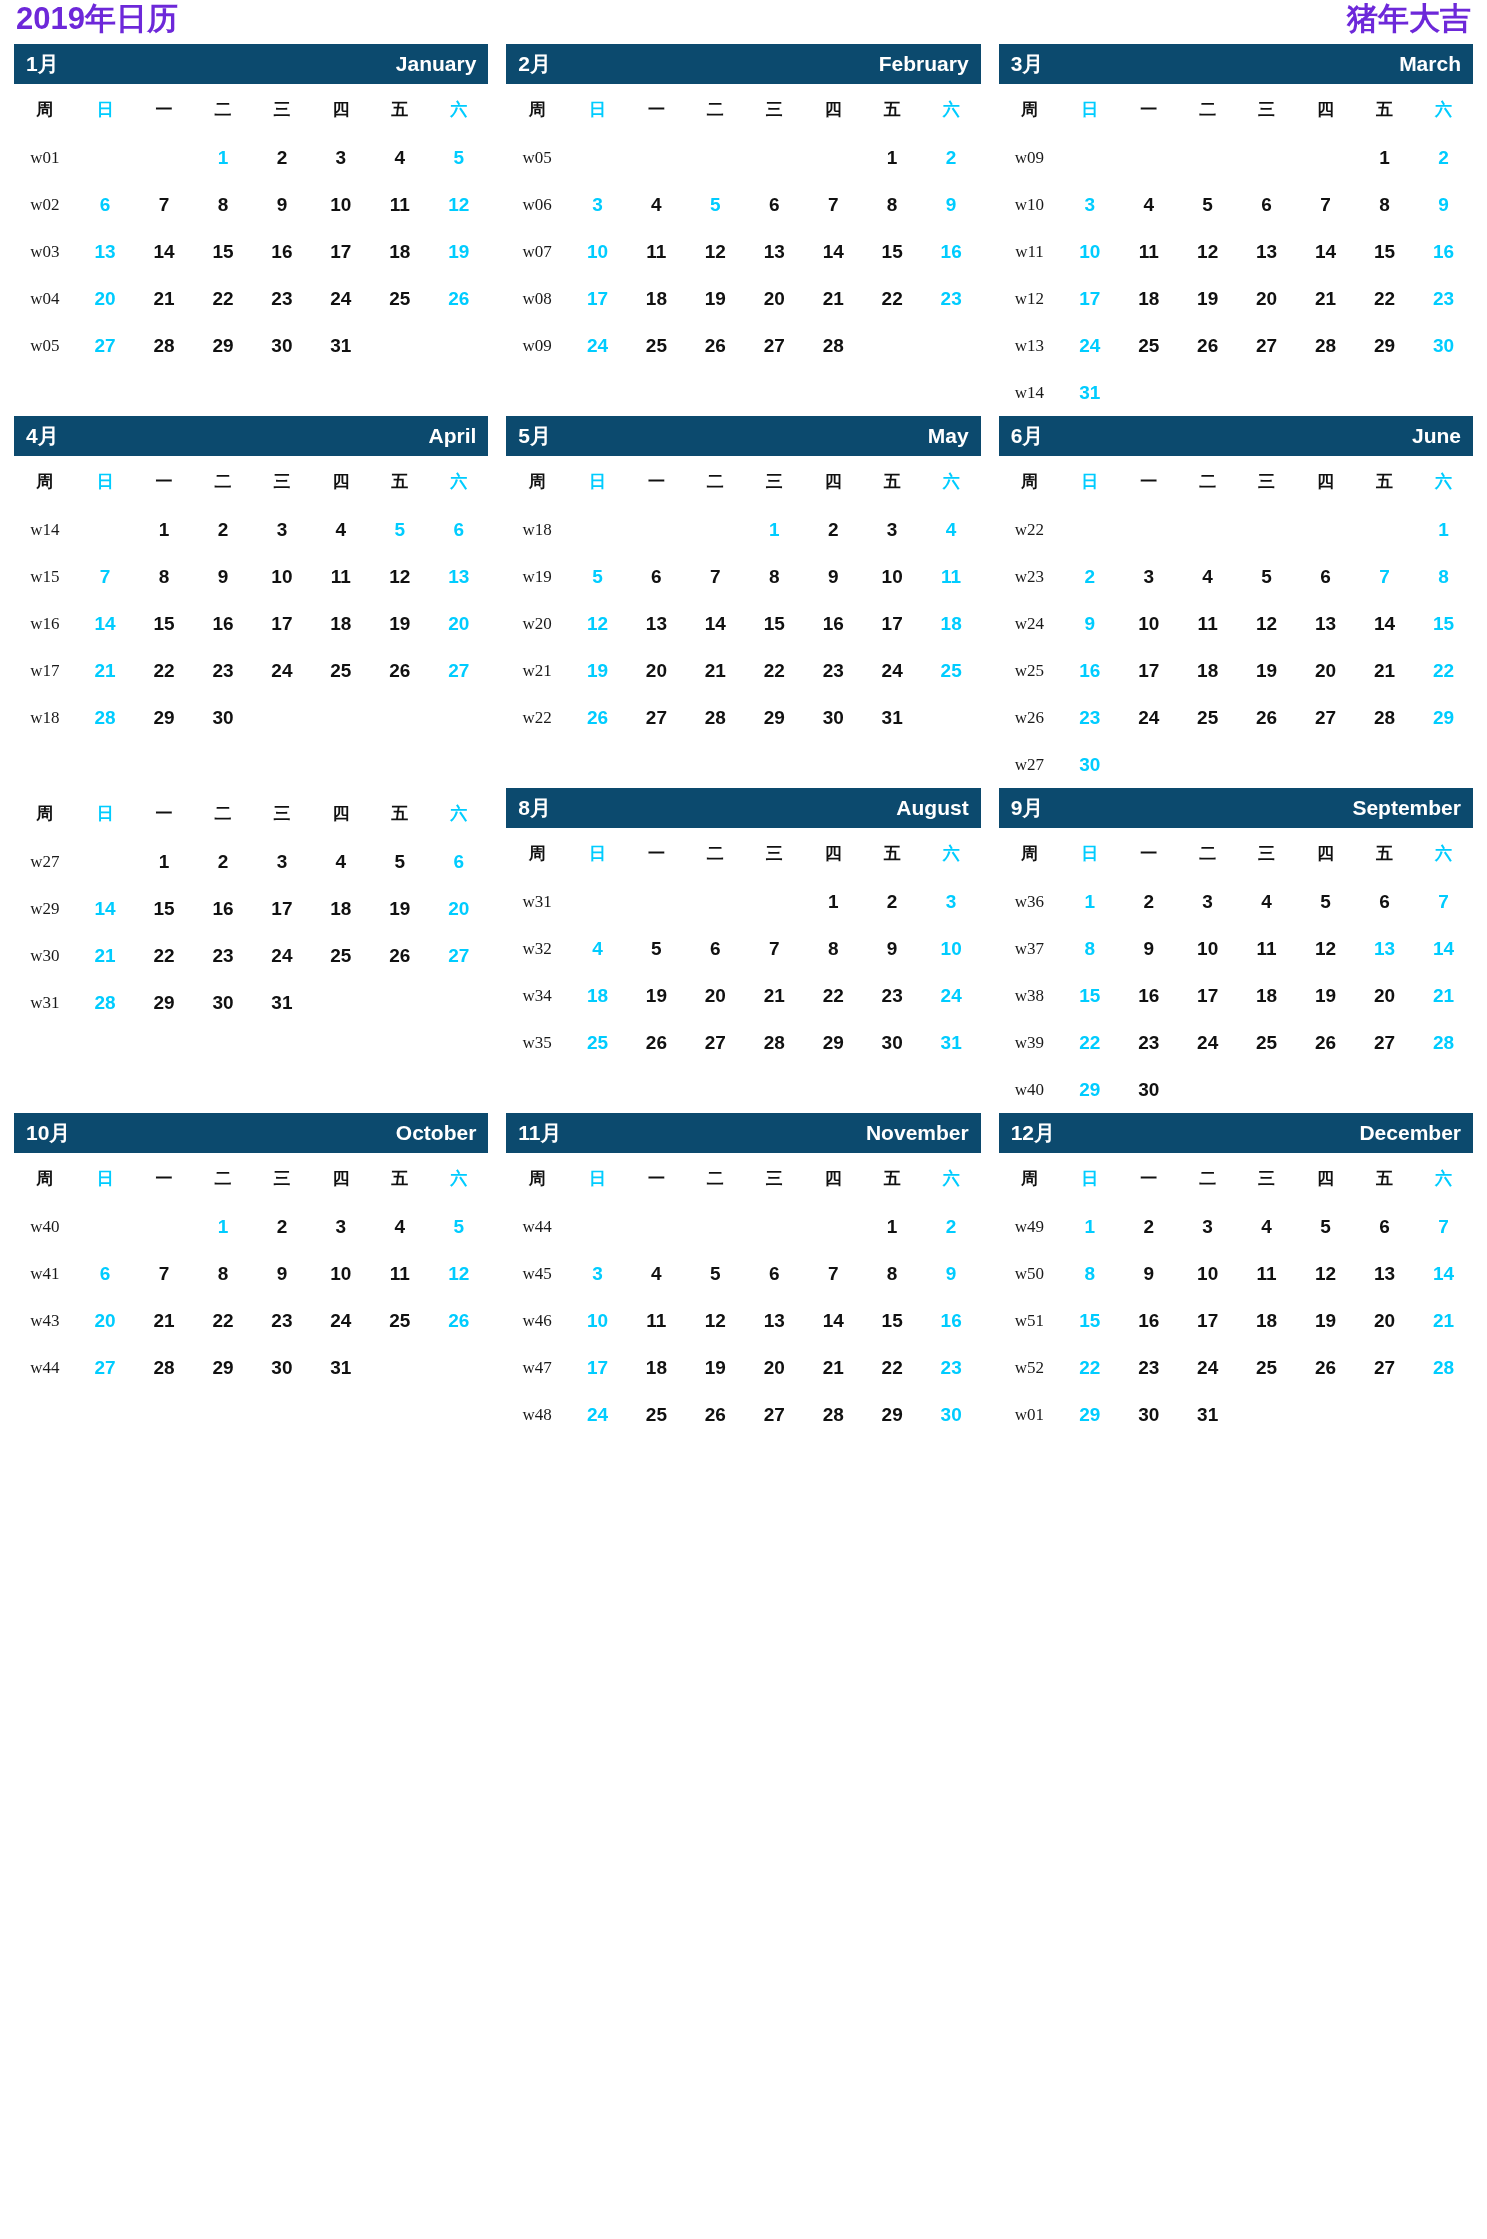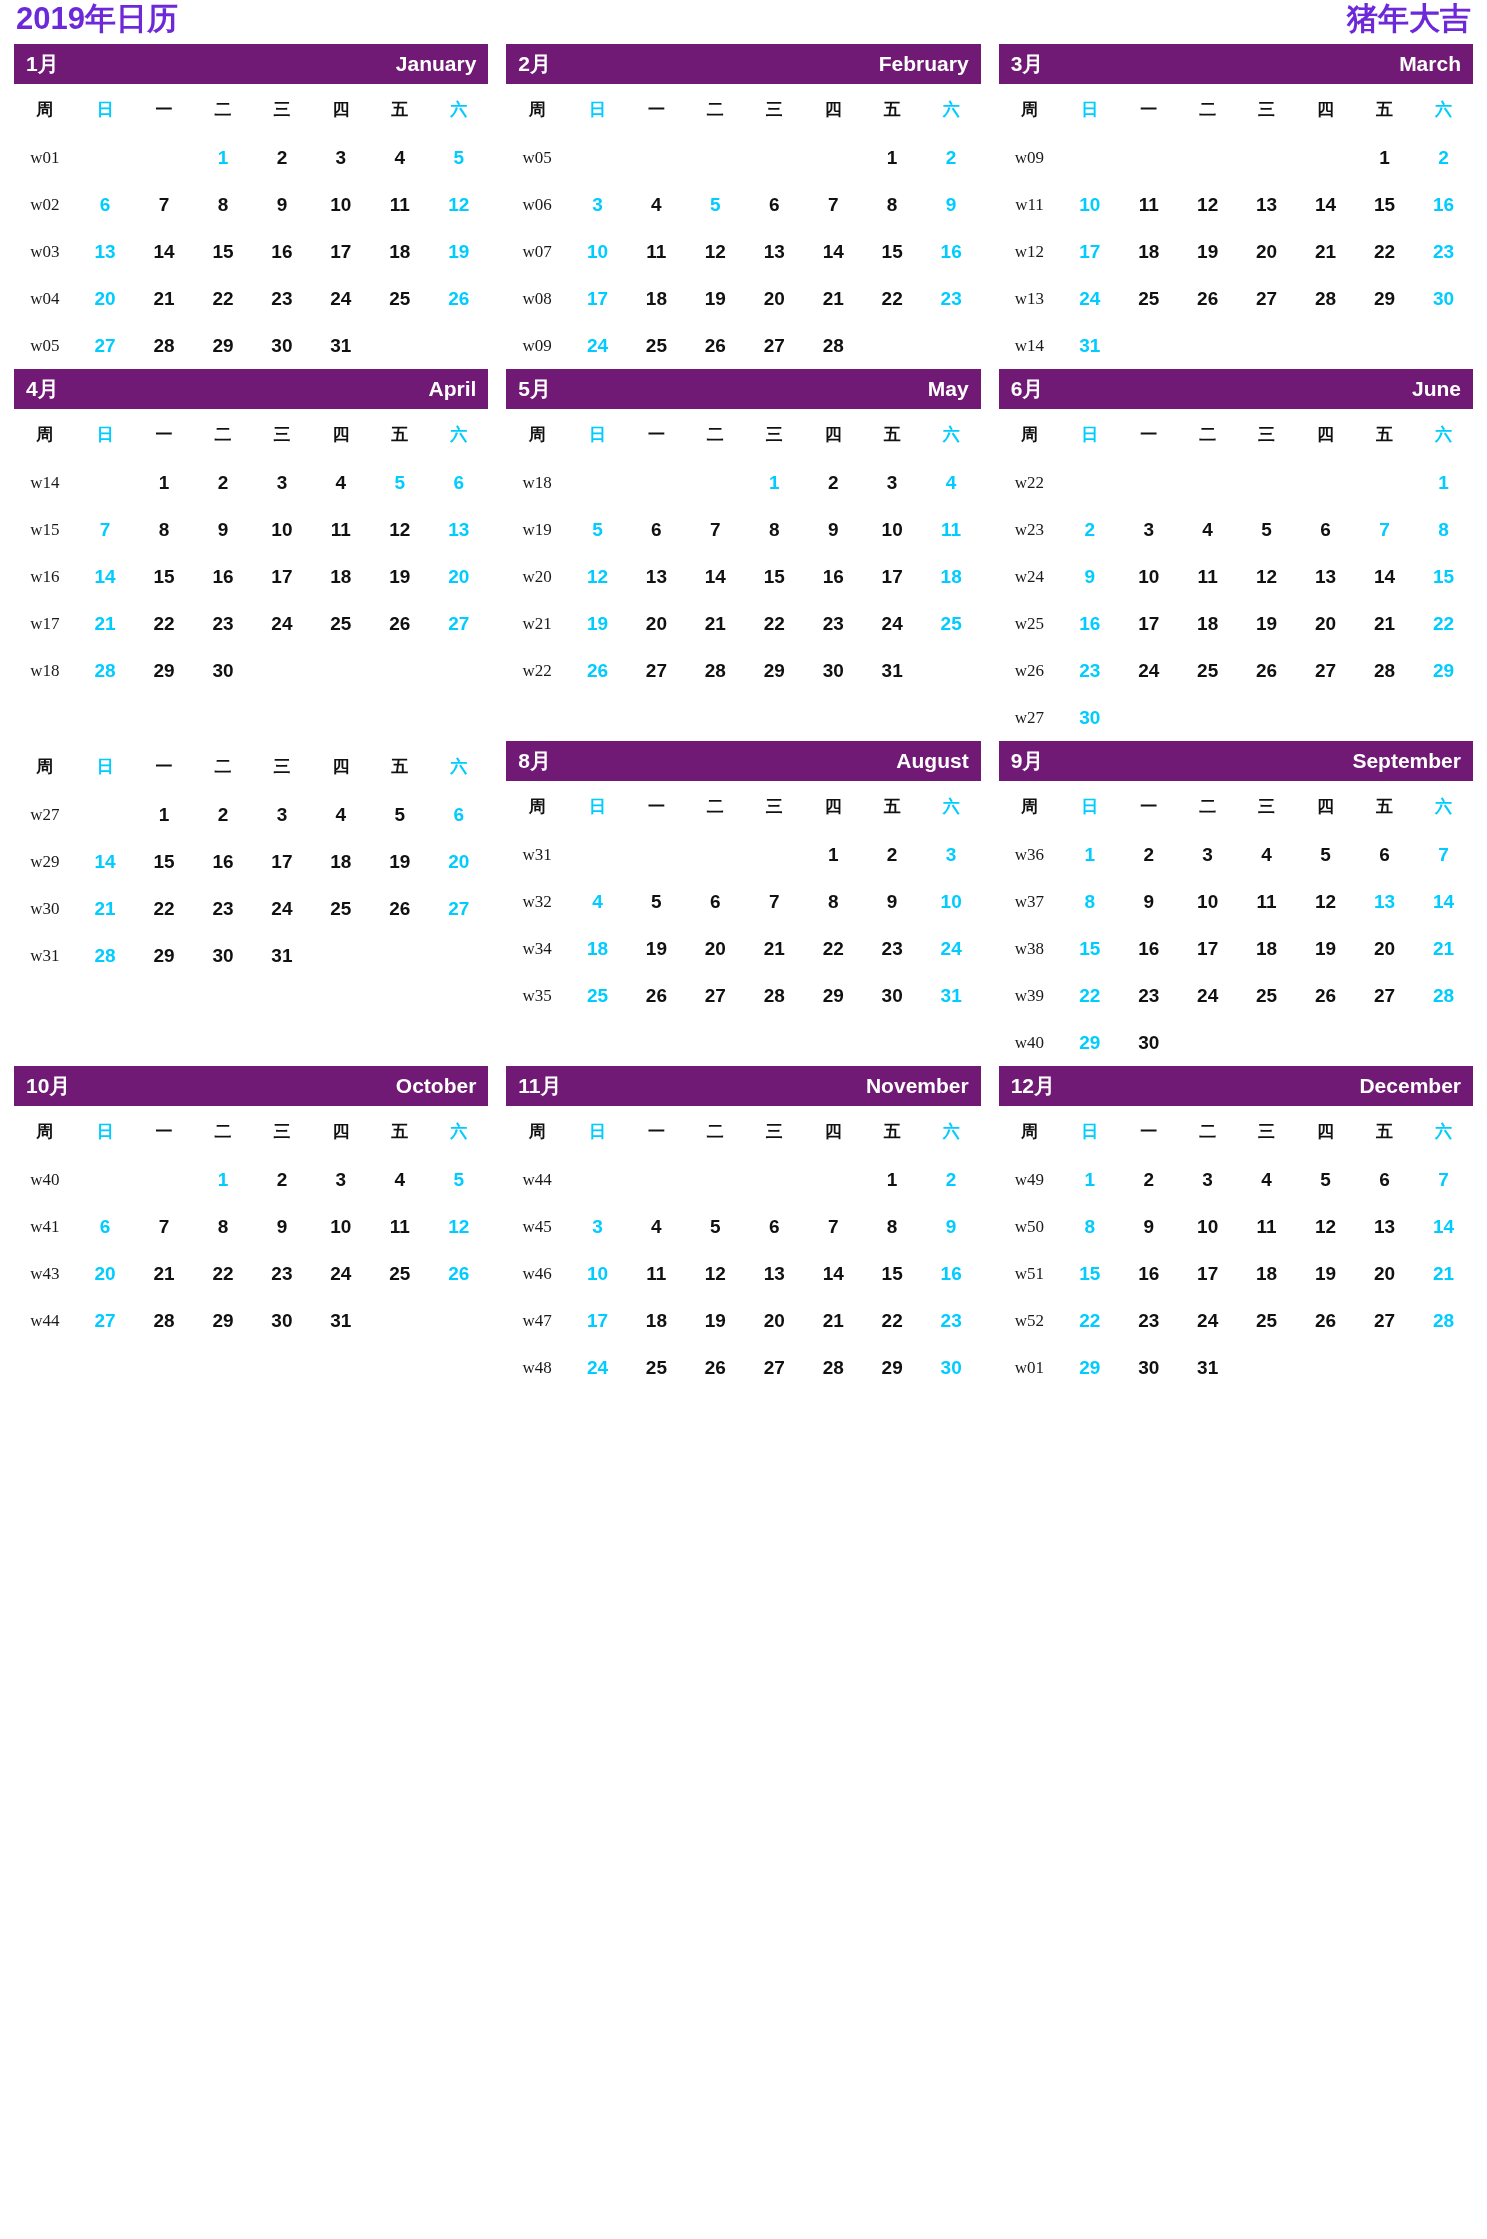--- a/index.html
+++ b/index.html
@@ -45,21 +45,21 @@
     gap: 18px;
     margin-bottom: 0;
   }
   .month {
     flex: 1 1 0;
     min-width: 0;
   }
 
   
   .month-header {
-    background: #701a75;
+    background: #0c4a6e;
     color: #ffffff;
     height: 40px;
     display: flex;
     align-items: center;
     justify-content: space-between;
     padding: 0 12px;
     box-sizing: border-box;
     font-size: 21px;
     font-weight: bold;
     white-space: nowrap;
@@ -321,20 +321,30 @@
                 <td class="weeknum">w09</td>
                 <td class="empty"></td>
                 <td class="empty"></td>
                 <td class="empty"></td>
                 <td class="empty"></td>
                 <td class="empty"></td>
                 <td>1</td>
                 <td class="hl">2</td>
               </tr>
               <tr>
+                <td class="weeknum">w10</td>
+                <td class="hl">3</td>
+                <td>4</td>
+                <td>5</td>
+                <td>6</td>
+                <td>7</td>
+                <td>8</td>
+                <td class="hl">9</td>
+              </tr>
+              <tr>
                 <td class="weeknum">w11</td>
                 <td class="hl">10</td>
                 <td>11</td>
                 <td>12</td>
                 <td>13</td>
                 <td>14</td>
                 <td>15</td>
                 <td class="hl">16</td>
               </tr>
               <tr>

